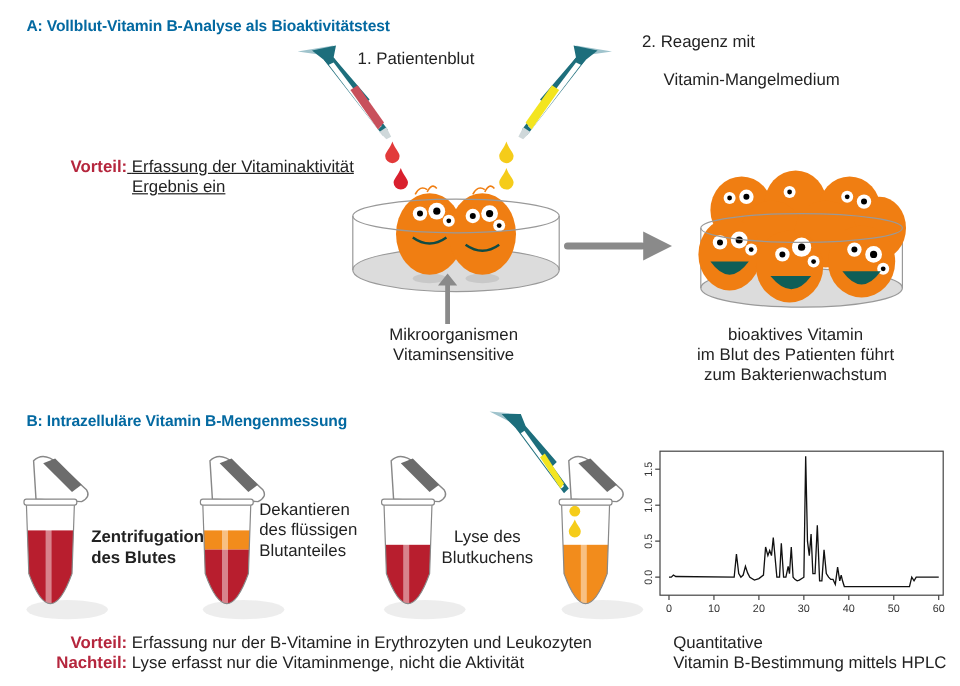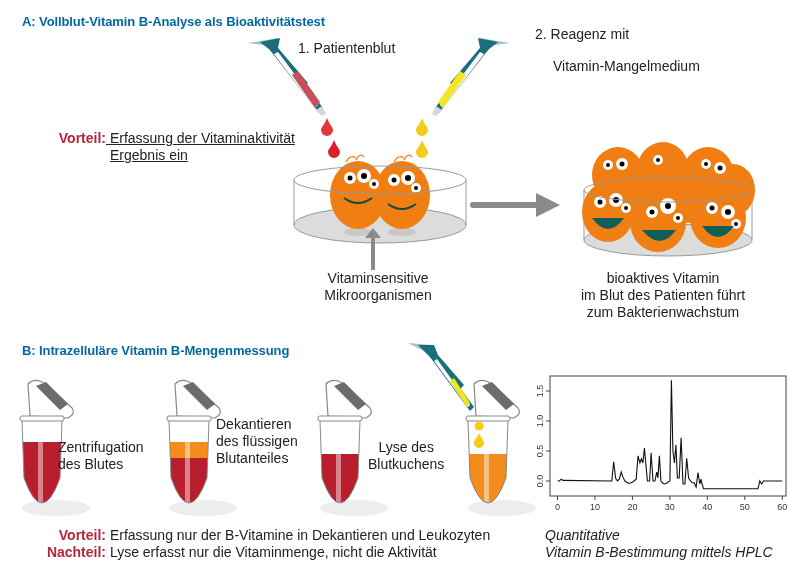--- a/index.html
+++ b/index.html
@@ -88,22 +88,22 @@
   <circle cx="126" cy="38" r="5" fill="#fff"></circle>
     <circle cx="126" cy="38" r="2" fill="#000"></circle>
   <path d="M98,54 q14,10 28,0" stroke="#0f4b44" stroke-width="2" fill="none"></path>
   <ellipse cx="90" cy="30" rx="86" ry="14" fill="none" stroke="#999" stroke-width="1"></ellipse>
 </svg>
 
 <svg style="left:365px;top:228px;" width="16" height="42" viewBox="0 0 16 42">
   <polygon points="8,0 16,10 10,10 10,42 6,42 6,10 0,10" fill="#8a8a8a"></polygon>
 </svg>
 <div class="abs txt" style="left:318px;top:270px;text-align:center;width:120px;">
+  <div>Mikroorganismen</div>
   <div>Vitaminsensitive</div>
-  <div>Mikroorganismen</div>
 </div>
 
 <svg style="left:470px;top:193px;" width="90" height="24" viewBox="0 0 90 24">
   <rect x="0" y="9" width="68" height="6" rx="3" fill="#8a8a8a"></rect>
   <polygon points="66,0 90,12 66,24" fill="#8a8a8a"></polygon>
 </svg>
 
 <svg style="left:578px;top:140px;" width="180" height="120" viewBox="0 0 180 120">
   <ellipse cx="90" cy="100" rx="84" ry="16" fill="#dcdcdc" stroke="#999"></ellipse>
   <line x1="6" y1="50" x2="6" y2="100" stroke="#999"></line>
@@ -239,38 +239,38 @@
   <polygon points="26,18 29,16 62,62 60,64" fill="#ffffff"></polygon>
   <polygon points="42,38 46,35 62,60 59,64" fill="#f3e51f"></polygon>
 </svg>
 <svg style="left:474px;top:421px;" width="10" height="10" viewBox="0 0 10 10">
     <circle cx="5" cy="5" r="4.5" fill="#f5cc1a"></circle>
   </svg>
 <svg style="left:473px;top:433px;" width="12" height="15" viewBox="0 0 12 15">
     <path d="M6,0 C8,5 11,7 11,10 A5,5 0 0 1 1,10 C1,7 4,5 6,0 Z" fill="#f5cc1a"></path>
   </svg>
 
-<div class="abs txt" style="left:58px;top:439px;">
+<div class="abs txt" style="left:76px;top:439px;font-weight:bold;">
   <div>Zentrifugation</div>
   <div>des Blutes</div>
 </div>
 <div class="abs txt" style="left:216px;top:416px;">
   <div>Dekantieren</div>
   <div>des flüssigen</div>
   <div>Blutanteiles</div>
 </div>
 <div class="abs txt" style="left:368px;top:439px;text-align:center;">
   <div>Lyse des</div>
   <div>Blutkuchens</div>
 </div>
 
 <div class="abs txt" style="left:22px;top:527px;">
   <div class="pro-row">
     <span class="pro-key label-red" style="width:84px;">Vorteil:</span>
-    <span>Erfassung nur der B-Vitamine in Dekantieren und Leukozyten</span>
+    <span>Erfassung nur der B-Vitamine in Erythrozyten und Leukozyten</span>
   </div>
   <div class="pro-row">
     <span class="pro-key label-red" style="width:84px;">Nachteil:</span>
     <span>Lyse erfasst nur die Vitaminmenge, nicht die Aktivität</span>
   </div>
 </div>
 
 <svg id="hplc" style="left:528px;top:368px;" width="265" height="152" viewBox="0 0 265 152">
     <rect x="22" y="8" width="236" height="120" fill="none" stroke="#444" stroke-width="1"></rect>
     <line x1="29.492063492063494" y1="128" x2="29.492063492063494" y2="132" stroke="#444"></line>
@@ -291,16 +291,16 @@
     <text x="15" y="113" font-size="9" text-anchor="middle" fill="#333" transform="rotate(-90 15 113)" font-family="Liberation Sans, sans-serif">0.0</text>
     <line x1="18" y1="83" x2="22" y2="83" stroke="#444"></line>
     <text x="15" y="83" font-size="9" text-anchor="middle" fill="#333" transform="rotate(-90 15 83)" font-family="Liberation Sans, sans-serif">0.5</text>
     <line x1="18" y1="53" x2="22" y2="53" stroke="#444"></line>
     <text x="15" y="53" font-size="9" text-anchor="middle" fill="#333" transform="rotate(-90 15 53)" font-family="Liberation Sans, sans-serif">1.0</text>
     <line x1="18" y1="23" x2="22" y2="23" stroke="#444"></line>
     <text x="15" y="23" font-size="9" text-anchor="middle" fill="#333" transform="rotate(-90 15 23)" font-family="Liberation Sans, sans-serif">1.5</text>
     <polyline points="29.5,113.0 31.4,113.0 33.2,111.2 35.1,112.4 83.8,113.0 85.7,93.8 87.6,110.0 89.4,113.0 91.3,111.2 93.2,104.0 95.0,109.4 96.9,113.0 100.7,115.4 104.4,114.2 108.2,111.2 110.0,87.8 111.9,95.0 113.4,90.8 114.9,95.0 116.4,80.0 119.4,113.0 121.6,113.0 123.1,84.8 125.0,113.0 126.9,113.0 128.8,104.0 129.9,110.0 131.4,87.8 132.9,113.0 134.4,114.8 136.3,116.0 138.1,115.4 141.9,113.0 143.4,12.2 144.9,83.0 146.4,95.0 147.9,77.0 149.4,110.0 151.2,110.0 153.1,69.8 155.0,116.0 156.9,116.0 158.7,90.2 160.6,110.0 162.5,113.0 164.3,114.8 166.2,114.8 168.1,119.0 170.0,104.6 171.8,116.0 173.0,111.2 174.1,116.0 175.6,120.8 177.5,120.8 229.9,120.8 231.8,113.0 233.7,116.0 235.5,113.0 237.4,113.0 254.3,113.0" fill="none" stroke="#111" stroke-width="1.1"></polyline>
   </svg>
 
-<div class="abs txt" style="left:545px;top:527px;font-style:italic;">
+<div class="abs txt" style="left:561px;top:527px;">
   <div>Quantitative</div>
   <div>Vitamin B-Bestimmung mittels HPLC</div>
 </div>
 
 </body></html>

